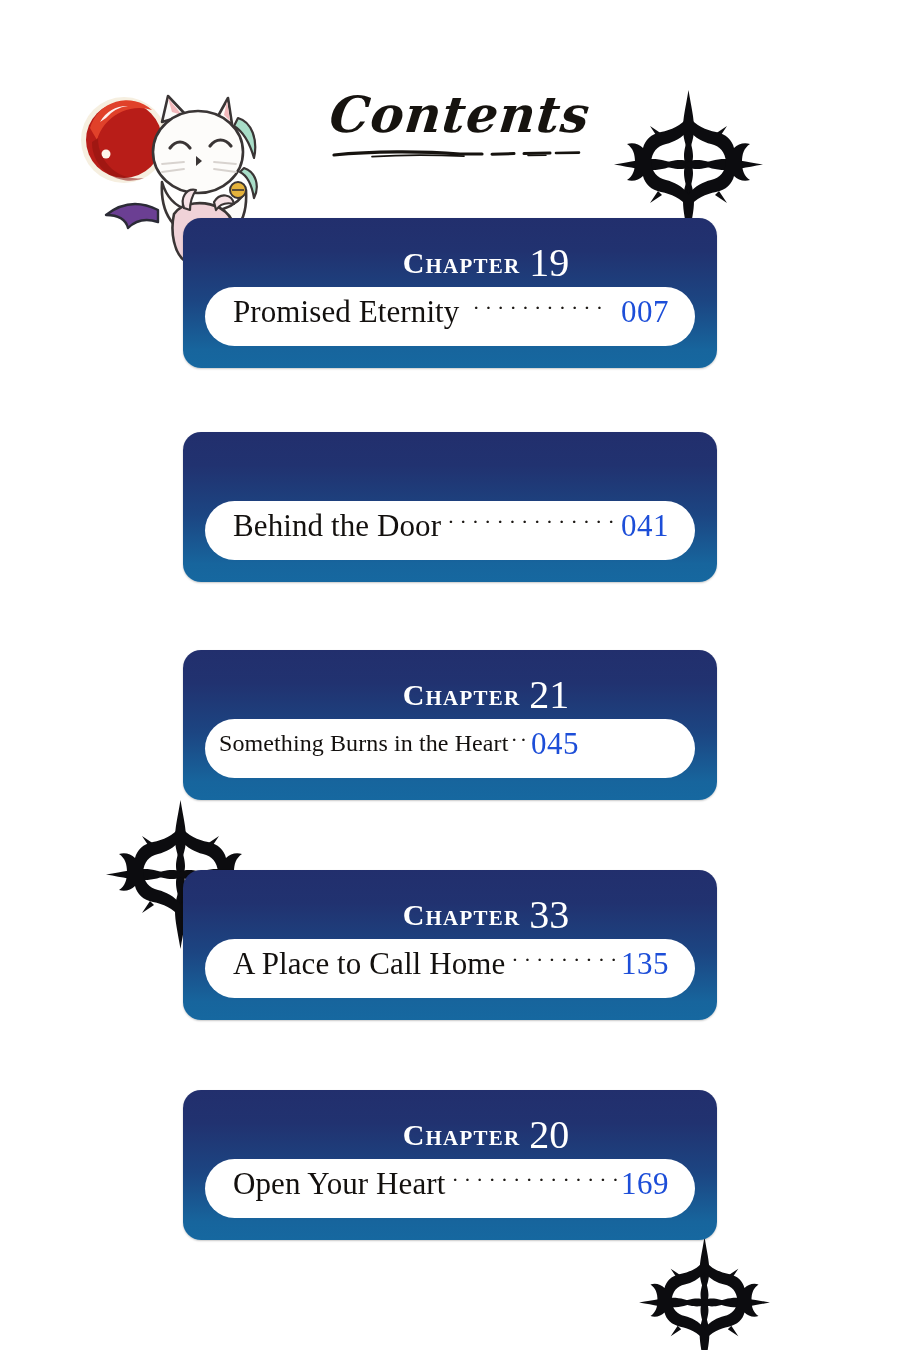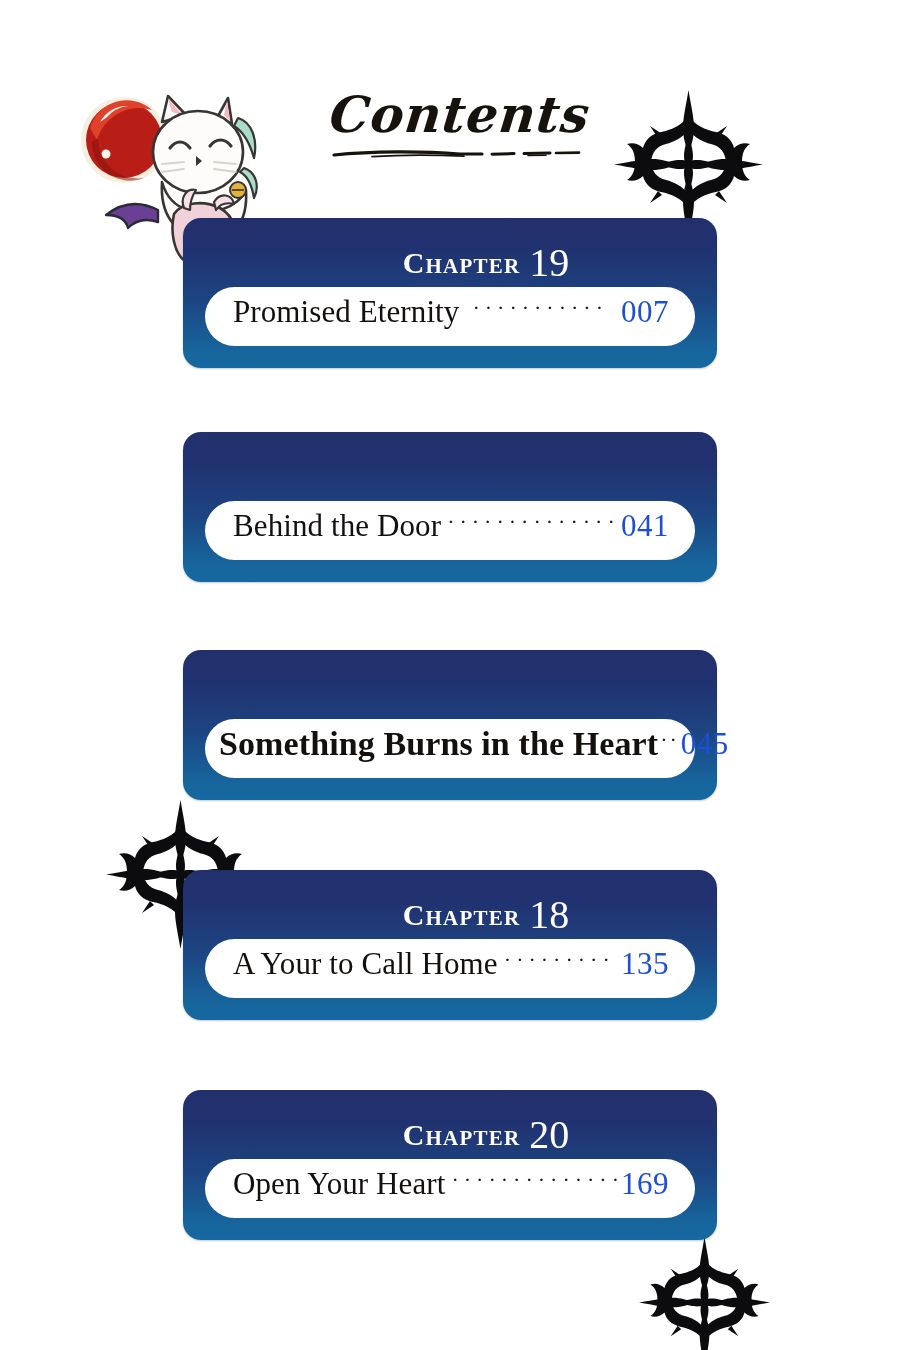--- a/index.html
+++ b/index.html
@@ -116,21 +116,21 @@
   .pill-page {
     font-family: "Liberation Serif", serif;
     font-size: 31px;
     color: #1d4ed8;
     white-space: nowrap;
     padding-right: 26px;
     letter-spacing: 0.5px;
   }
   
   .chapter-pill.tight { padding-left: 14px; }
-  .chapter-pill.tight .pill-title { font-size: 34px; font-weight: bold; }
+  .chapter-pill.tight .pill-title { font-size: 24px; }
   .chapter-pill.tight .pill-dots { letter-spacing: 2px; padding: 0 2px; flex: 0 0 auto; }
   .chapter-pill.tight .pill-page { padding-right: 14px; }
 
   
   .ornament { position: absolute; }
 
   
   #mascot { position: absolute; left: 62px; top: 82px; width: 215px; height: 200px; }
 </style>
 </head>
@@ -258,33 +258,36 @@
 
 <div class="chapter-card" style="top:432px;">
   <div class="chapter-pill">
     <span class="pill-title">Behind the Door</span>
     <span class="pill-dots">··············</span>
     <span class="pill-page">041</span>
   </div>
 </div>
 
 <div class="chapter-card" style="top:650px;">
+  <div class="chapter-heading">
+    <span class="chapter-word">Chapter</span><span class="chapter-num">21</span>
+  </div>
   <div class="chapter-pill tight">
     <span class="pill-title">Something Burns in the Heart</span>
     <span class="pill-dots">··</span>
     <span class="pill-page">045</span>
   </div>
 </div>
 
 <div class="chapter-card" style="top:870px;">
   <div class="chapter-heading">
-    <span class="chapter-word">Chapter</span><span class="chapter-num">18</span>
+    <span class="chapter-word">Chapter</span><span class="chapter-num">33</span>
   </div>
   <div class="chapter-pill">
-    <span class="pill-title">A Your to Call Home</span>
+    <span class="pill-title">A Place to Call Home</span>
     <span class="pill-dots">·········</span>
     <span class="pill-page">135</span>
   </div>
 </div>
 
 <div class="chapter-card" style="top:1090px;">
   <div class="chapter-heading">
     <span class="chapter-word">Chapter</span><span class="chapter-num">20</span>
   </div>
   <div class="chapter-pill">

